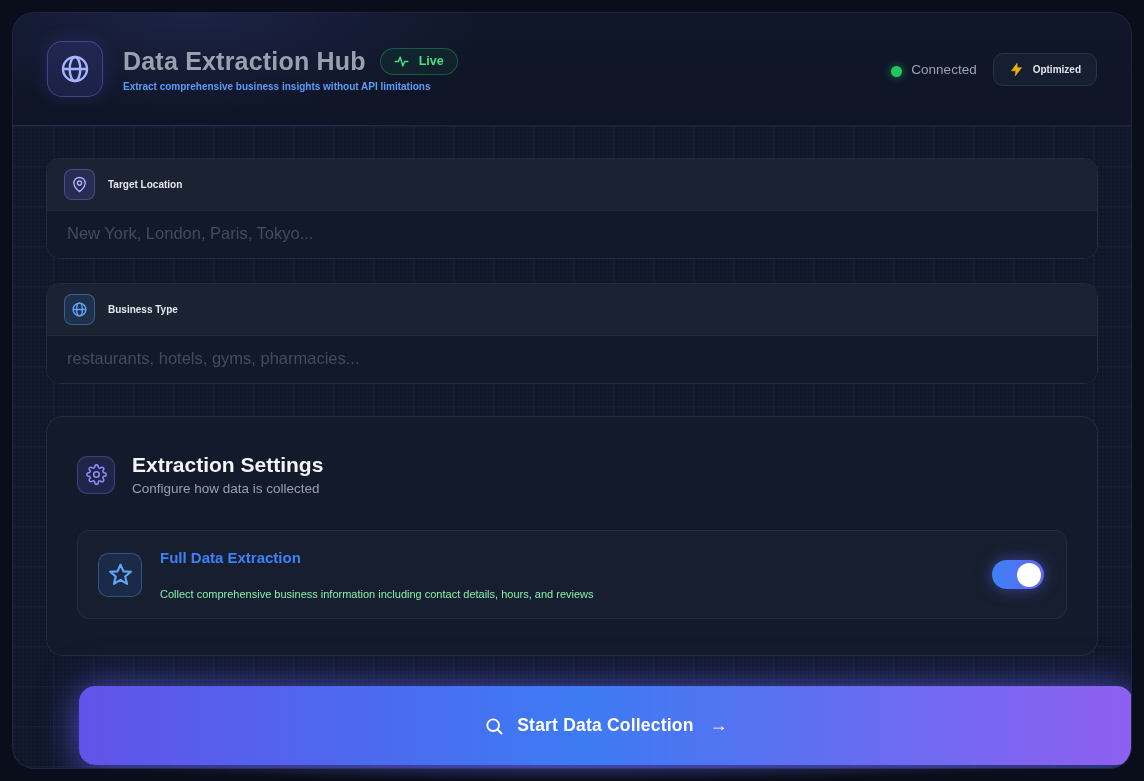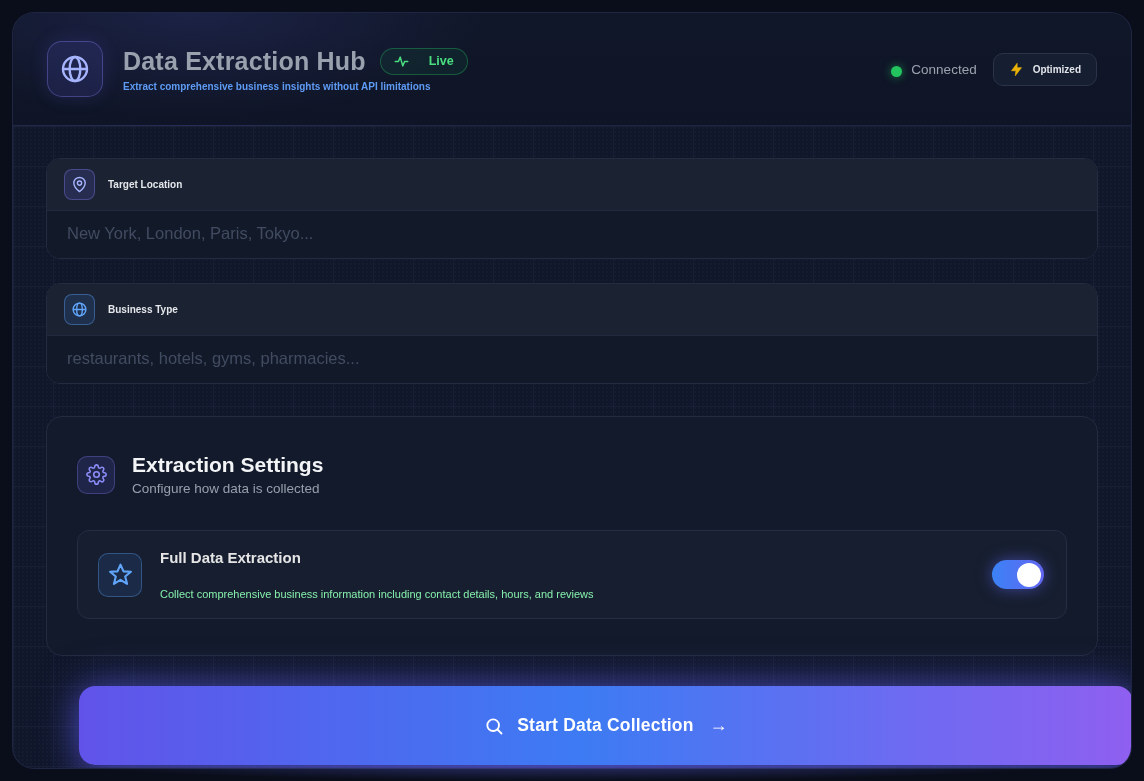--- a/index.html
+++ b/index.html
@@ -45,21 +45,21 @@
   .app-tile{
     width:56px; height:56px; border-radius:15px; flex:0 0 auto;
     background:rgba(99,102,241,.14);
     border:1px solid rgba(139,130,250,.35);
     display:flex; align-items:center; justify-content:center;
     box-shadow:0 0 18px rgba(99,102,241,.18);
   }
   .title-row{ display:flex; align-items:center; gap:14px; }
   .app-title{ font-size:25px; font-weight:bold; color:#9aa1ae; letter-spacing:.2px;text-align:center; }
   .live-badge{
-    display:flex; align-items:center; gap:20px;
+    display:flex; align-items:center; gap:10px;
     padding:5px 13px; border-radius:999px;
     background:rgba(34,197,94,.07);
     border:1px solid rgba(34,197,94,.35);
     color:#4ade80; font-size:12.5px; font-weight:bold;
   }
   .subtitle{ margin-top:5px; font-size:10px; font-weight:bold; color:#5e9bf5; }
   .header-right{ margin-left:auto; display:flex; align-items:center; gap:16px; }
   .connected{ display:flex; align-items:flex-end; gap:9px; color:#9ca3af; font-size:13.5px; }
   .dot{ width:11px; height:11px; border-radius:50%; background:#22c55e; box-shadow:0 0 8px rgba(34,197,94,.6); }
   .optimized{
@@ -112,21 +112,21 @@
     background:#161e2f; border:1px solid #242d44; border-radius:12px;
     display:flex; align-items:center; gap:18px;
     padding:18px 22px 18px 20px;
   }
   .star-tile{
     width:44px; height:44px; border-radius:10px; flex:0 0 auto;
     background:rgba(59,130,246,.12); border:1px solid rgba(96,165,250,.35);
     display:flex; align-items:center; justify-content:center;
   }
   .toggle-text{ flex:1; }
-  .toggle-title{ font-size:15px; font-weight:bold; color:#e5e5e5; }
+  .toggle-title{ font-size:15px; font-weight:bold; color:#3b82f6; }
   .toggle-desc{ margin-top:22px; font-size:11px; color:#86efac; }
   .switch{
     position:relative; width:52px; height:29px; border-radius:999px; flex:0 0 auto;
     background:linear-gradient(90deg,#3b82f6,#6366f1);
     box-shadow:0 0 16px rgba(99,102,241,.55);
     cursor:pointer;
   }
   .switch .knob{
     position:absolute; top:2.5px; right:3px; width:24px; height:24px;
     border-radius:50%; background:#ffffff;

